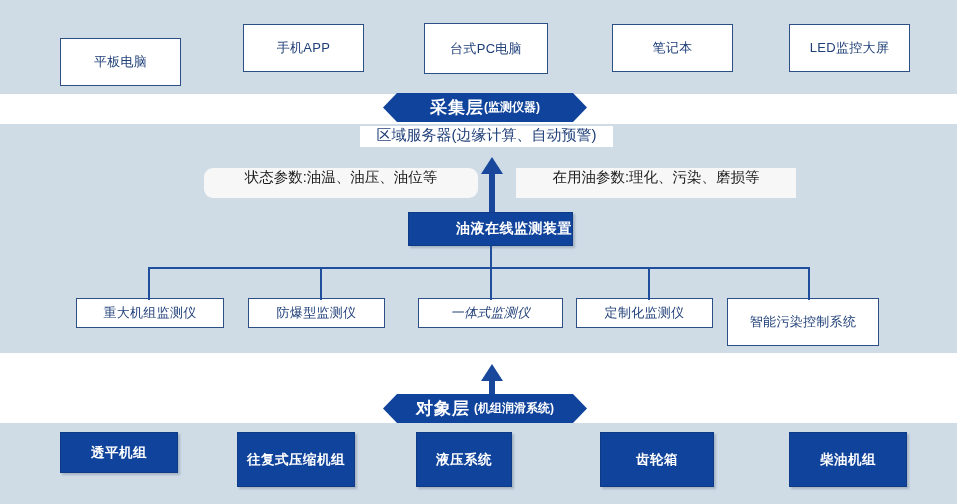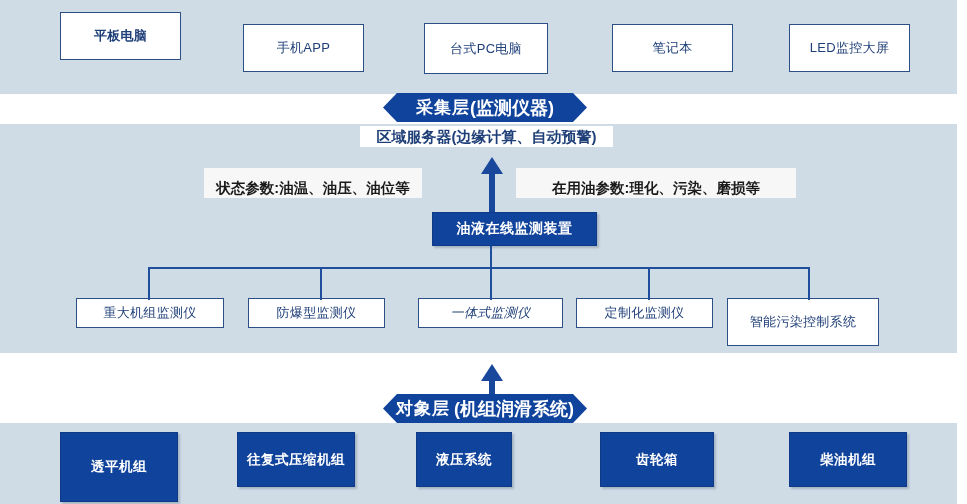--- a/index.html
+++ b/index.html
@@ -68,35 +68,34 @@
     color: #ffffff;
     white-space: nowrap;
     z-index: 6;
   }
   .hexban .big {
     font-size: 17px;
     font-weight: bold;
     letter-spacing: 1px;
   }
   .hexban .small {
-    font-size: 18px;
+    font-size: 12px;
     font-weight: bold;
   }
   
   .cap {
     position: absolute;
     background: #f7f7f7;
     color: #1a1a1a;
     font-size: 14.5px;
     display: flex;
-    align-items: flex-end;
+    align-items: flex-start;
     justify-content: center;
     white-space: nowrap;
     z-index: 4;
-    font-weight: bold;
   }
   .cap.server {
     background: #ffffff;
     color: #1f3f78;
     font-size: 15px;
   }
   
   .ln {
     position: absolute;
     background: #1f4e9c;
@@ -128,21 +127,21 @@
 </style>
 </head>
 <body>
 
 <div id="canvas">
 
   <div class="band" id="band-top"></div>
   <div class="band" id="band-middle"></div>
   <div class="band" id="band-bottom"></div>
 
-  <div class="obox" style="left:60px; top:12px; width:121px; height:48px;font-weight:bold;">
+  <div class="obox" style="left:60px; top:38px; width:121px; height:48px;">
     <span>平板电脑</span>
   </div>
   <div class="obox" style="left:243px; top:24px; width:121px; height:48px;">
     <span>手机APP</span>
   </div>
   <div class="obox" style="left:424px; top:23px; width:124px; height:51px;text-align:right;">
     <span>台式PC电脑</span>
   </div>
   <div class="obox" style="left:612px; top:24px; width:121px; height:48px;">
     <span>笔记本</span>
@@ -158,28 +157,28 @@
 
   <div class="cap server" style="left:360px; top:126px; width:253px; height:21px;">
     <span>区域服务器(边缘计算、自动预警)</span>
   </div>
 
   <div class="uparrow" style="left:481px; top:157px; width:22px; height:55px;">
     <div class="head"></div>
     <div class="shaft" style="height:39px;"></div>
   </div>
 
-  <div class="cap" style="left:204px; top:168px; width:218px; height:30px;">
+  <div class="cap" style="left:204px; top:168px; width:274px; height:30px;border-radius:9px;">
     <span>状态参数:油温、油压、油位等</span>
   </div>
   <div class="cap" style="left:516px; top:168px; width:280px; height:30px;">
     <span>在用油参数:理化、污染、磨损等</span>
   </div>
 
-  <div class="fbox" style="left:432px; top:212px; width:165px; height:34px; font-size:14px;">
+  <div class="fbox" style="left:408px; top:212px; width:165px; height:34px; font-size:14px;justify-content:flex-end;">
     <span>油液在线监测装置</span>
   </div>
 
   <div class="ln lnv" style="left:490px; top:246px; height:22px;"></div>
 
   <div class="ln lnh" style="left:148px; top:267px; width:661px;"></div>
 
   <div class="ln lnv" style="left:148px; top:267px; height:33px;"></div>
   <div class="ln lnv" style="left:320px; top:267px; height:33px;"></div>
   <div class="ln lnv" style="left:490px; top:267px; height:33px;"></div>
@@ -205,21 +204,21 @@
   <div class="uparrow" style="left:481px; top:364px; width:22px; height:40px;">
     <div class="head"></div>
     <div class="shaft" style="height:24px;"></div>
   </div>
 
   <div class="hexban" style="left:383px; top:394px; width:204px; height:29px;">
     <span class="big">对象层</span>
     <span class="small" style="margin-left:4px;">(机组润滑系统)</span>
   </div>
 
-  <div class="fbox" style="left:60px; top:432px; width:118px; height:70px;">
+  <div class="fbox" style="left:60px; top:432px; width:118px; height:41px;">
     <span>透平机组</span>
   </div>
   <div class="fbox" style="left:237px; top:432px; width:118px; height:55px;">
     <span>往复式压缩机组</span>
   </div>
   <div class="fbox" style="left:416px; top:432px; width:96px; height:55px;">
     <span>液压系统</span>
   </div>
   <div class="fbox" style="left:600px; top:432px; width:114px; height:55px;">
     <span>齿轮箱</span>

